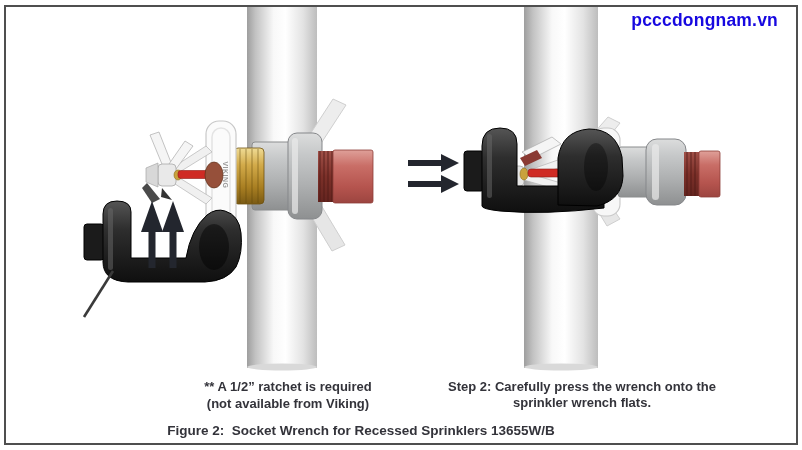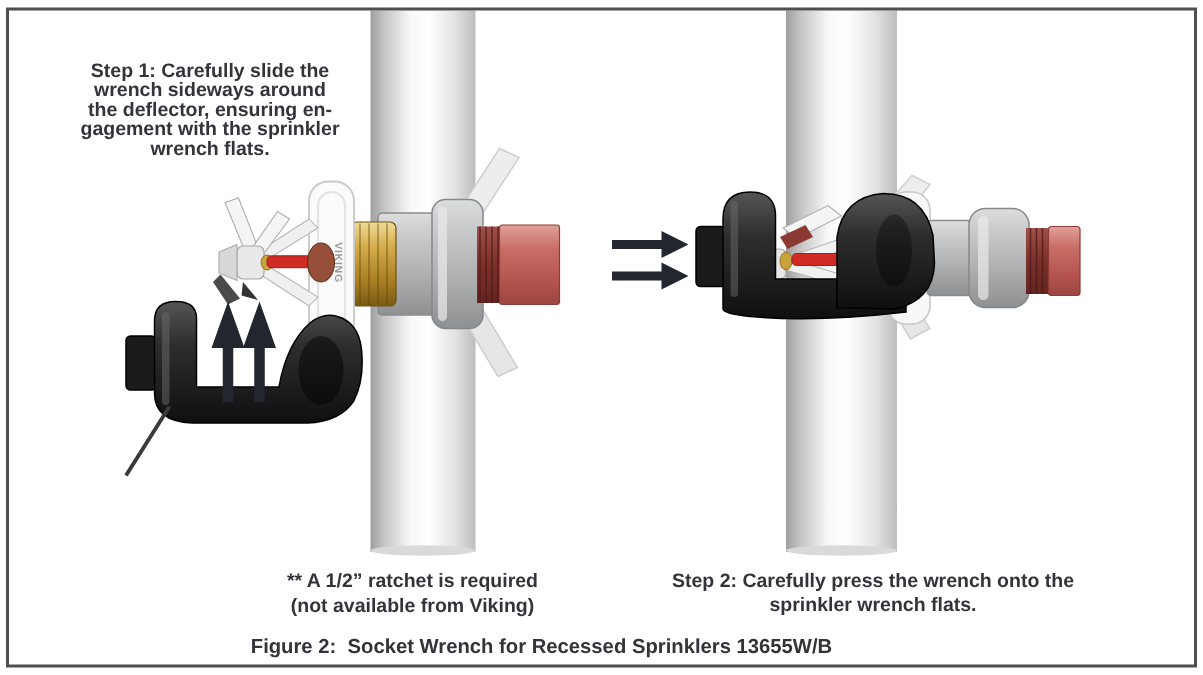--- a/index.html
+++ b/index.html
@@ -11,21 +11,21 @@
     position:absolute;left:4px;top:5px;right:4px;bottom:5px;
     border:2px solid #4f4f4f;pointer-events:none;
   }
   .diagram-svg{position:absolute;left:0;top:0;}
   .note{
     position:absolute;font-weight:bold;color:#33333a;text-align:center;
     white-space:pre-wrap;
   }
   .step1{left:25px;top:41px;width:230px;font-size:13px;line-height:12.9px;}
   .wrench-note{left:8px;top:317px;width:216px;font-size:12.5px;line-height:15px;}
-  .ratchet-note{left:164px;top:379px;width:222px;font-size:13px;line-height:16.5px;}
+  .ratchet-note{left:177px;top:379px;width:222px;font-size:13px;line-height:16.5px;}
   .step2{left:416px;top:379px;width:332px;font-size:13px;line-height:15.5px;}
   .caption{left:0;top:423px;width:722px;font-size:13.5px;line-height:16px;}
   .watermark{
     position:absolute;right:24px;top:10px;font-size:17.5px;font-weight:bold;
     color:#1708e0;letter-spacing:0.2px;white-space:nowrap;
   }
 </style>
 </head>
 <body>
 
@@ -190,25 +190,21 @@
         <ellipse cx="596" cy="167" rx="12" ry="24" fill="#000000" opacity="0.35"></ellipse>
       </g>
 
       <g fill="#23262e">
         <polygon points="459,163 441,154 441,160 408,160 408,166 441,166 441,172"></polygon>
         <polygon points="459,184 441,175 441,181 408,181 408,187 441,187 441,193"></polygon>
       </g>
     </g>
   </svg>
 
-  <div class="note step1">Step 1: Carefully slide the
-wrench sideways around
-the deflector, ensuring en-
-gagement with the sprinkler
-wrench flats.</div>
   <div class="note ratchet-note">** A 1/2” ratchet is required
 (not available from Viking)</div>
   <div class="note step2">Step 2: Carefully press the wrench onto the
 sprinkler wrench flats.</div>
   <div class="note caption">Figure 2:  Socket Wrench for Recessed Sprinklers 13655W/B</div>
+  <div class="watermark">pcccdongnam.vn</div>
 
   <div class="frame"></div>
 </div>
 
 </body></html>

